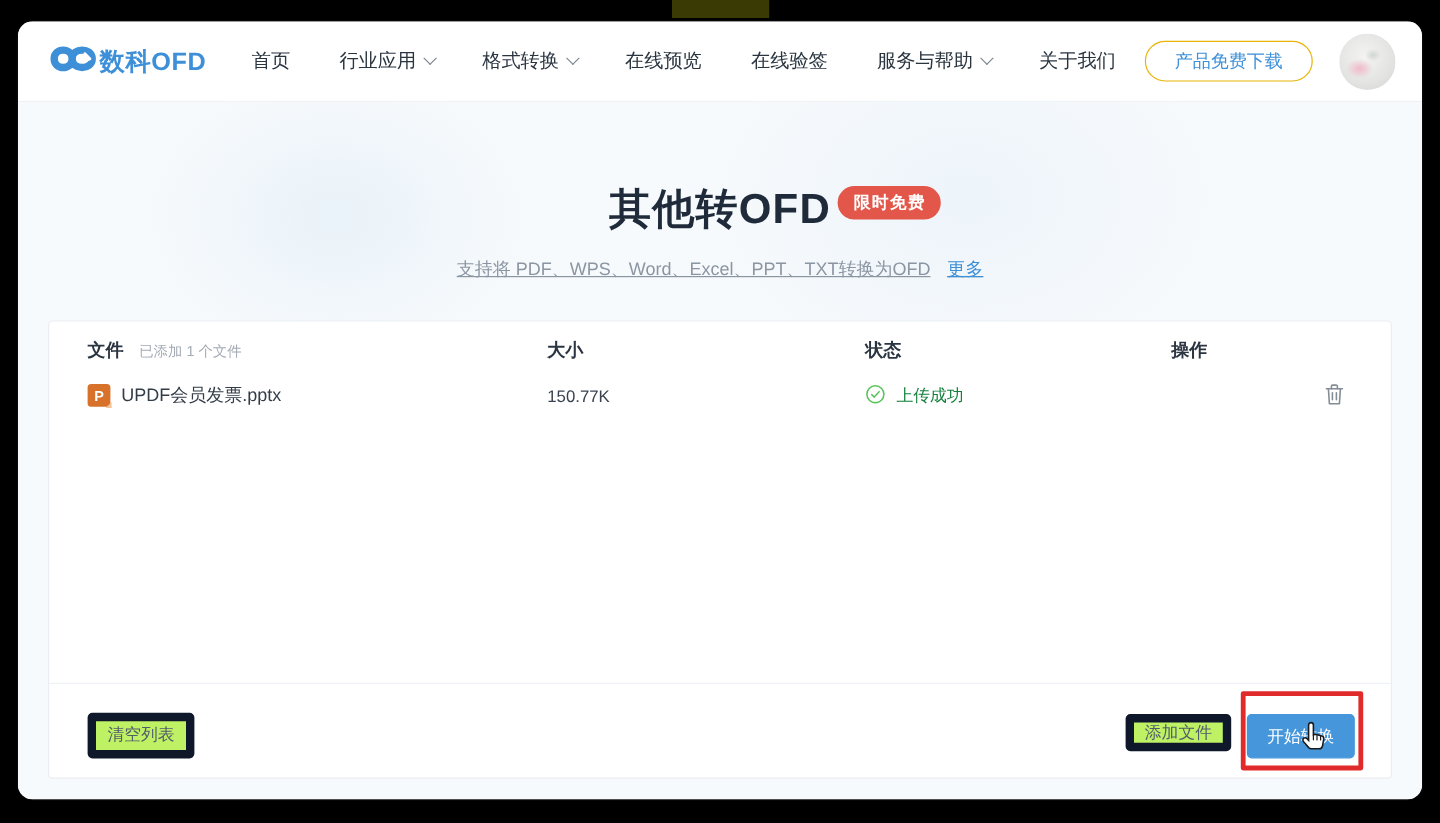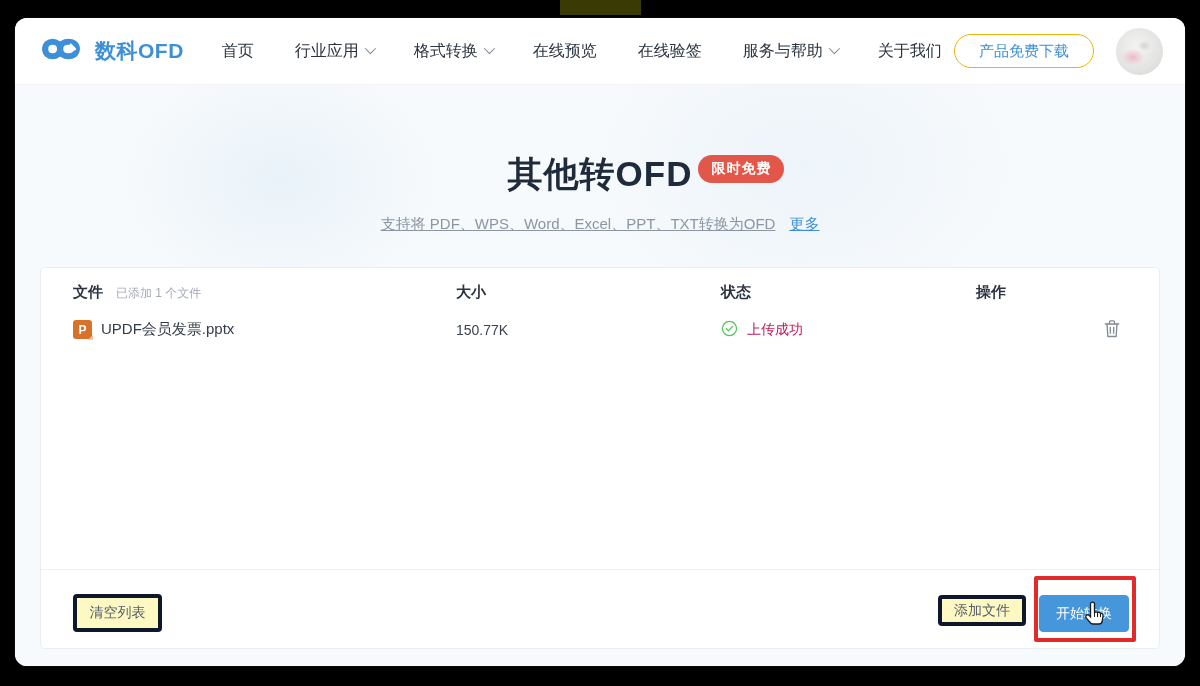--- a/index.html
+++ b/index.html
@@ -20,21 +20,21 @@
     background:#fff; border-radius:12px; overflow:hidden;
     box-shadow:0 0 0 1px rgba(255,255,255,.04);
   }
 
   
   .navbar {
     position:absolute; left:0; top:0; right:0; height:67px;
     background:#fff; border-bottom:1px solid #f0f2f5;
     display:flex; align-items:center; padding:0 22px 0 24px;
   }
-  .brand { display:flex; align-items:center; gap:12px; cursor:pointer; }
+  .brand { display:flex; align-items:center; cursor:pointer; }
   .brand-name { color:#3d8fd8; font-size:21px; font-weight:bold; letter-spacing:.5px; }
   .menu { display:flex; align-items:center; gap:41px; margin-left:38px; }
   .menu-item { display:flex; align-items:center; gap:6px; font-size:16px; color:#2a3540; cursor:pointer; white-space:nowrap; }
   .chev { width:8px; height:8px; border-right:1.6px solid #7d8690; border-bottom:1.6px solid #7d8690;
           transform:rotate(45deg) translateY(-2px); margin-top:-3px; }
   .dl-btn {
     margin-left:auto; height:34px; padding:0 24px; border:1px solid #eab308; border-radius:17px;
     background:#fff; color:#3d8fd8; font-size:15px; display:flex; align-items:center; cursor:pointer;
   }
   .avatar {
@@ -81,29 +81,29 @@
   .ppt-icon {
     width:19px; height:19px; background:#d8722a; border-radius:3px; position:relative;
     color:#fff; font-size:12px; font-weight:bold; display:flex; align-items:center; justify-content:center;
   }
   .ppt-icon::after {
     content:""; position:absolute; right:-1px; bottom:-1px; width:0; height:0;
     border-left:5px solid transparent; border-bottom:5px solid #f3c49a;
   }
   .file-name { font-size:15px; color:#333d48; }
   .size-cell { position:absolute; left:415px; top:2px; font-size:14px; color:#3a4450; }
-  .status-cell { position:absolute; left:680px; top:0; display:flex; align-items:center; gap:9px; font-size:14px; color:#be185d; }
+  .status-cell { position:absolute; left:680px; top:0; display:flex; align-items:center; gap:9px; font-size:14px; color:#15803d; }
   .trash-btn { position:absolute; right:36px; top:-2px; width:22px; height:24px; cursor:pointer; background:none; border:none; }
 
   
   .panel-footer { position:absolute; left:0; right:0; top:301px; bottom:0; border-top:1px solid #eef1f5; }
   .btn {
     position:absolute; font-size:14px; border-radius:4px; cursor:pointer;
     display:flex; align-items:center; justify-content:center;
-    border:4px solid #0f172a; background:#fef9c3; color:#525d6b;
+    border:7px solid #0f172a; background:#bef264; color:#525d6b;
   }
   .btn-clear { left:32px; top:24px; width:89px; height:38px; }
   .btn-add { left:897px; top:25px; width:88px; height:31px; }
   .btn-convert { left:998px; top:25px; width:90px; height:37px; background:#4596db; border:1px solid #4596db; color:#fff; }
 
   .red-annotation {
     position:absolute; left:993px; top:308px; width:102px; height:66px;
     border:4px solid #e12b2b; border-radius:2px; pointer-events:none; z-index:5;
   }
 

